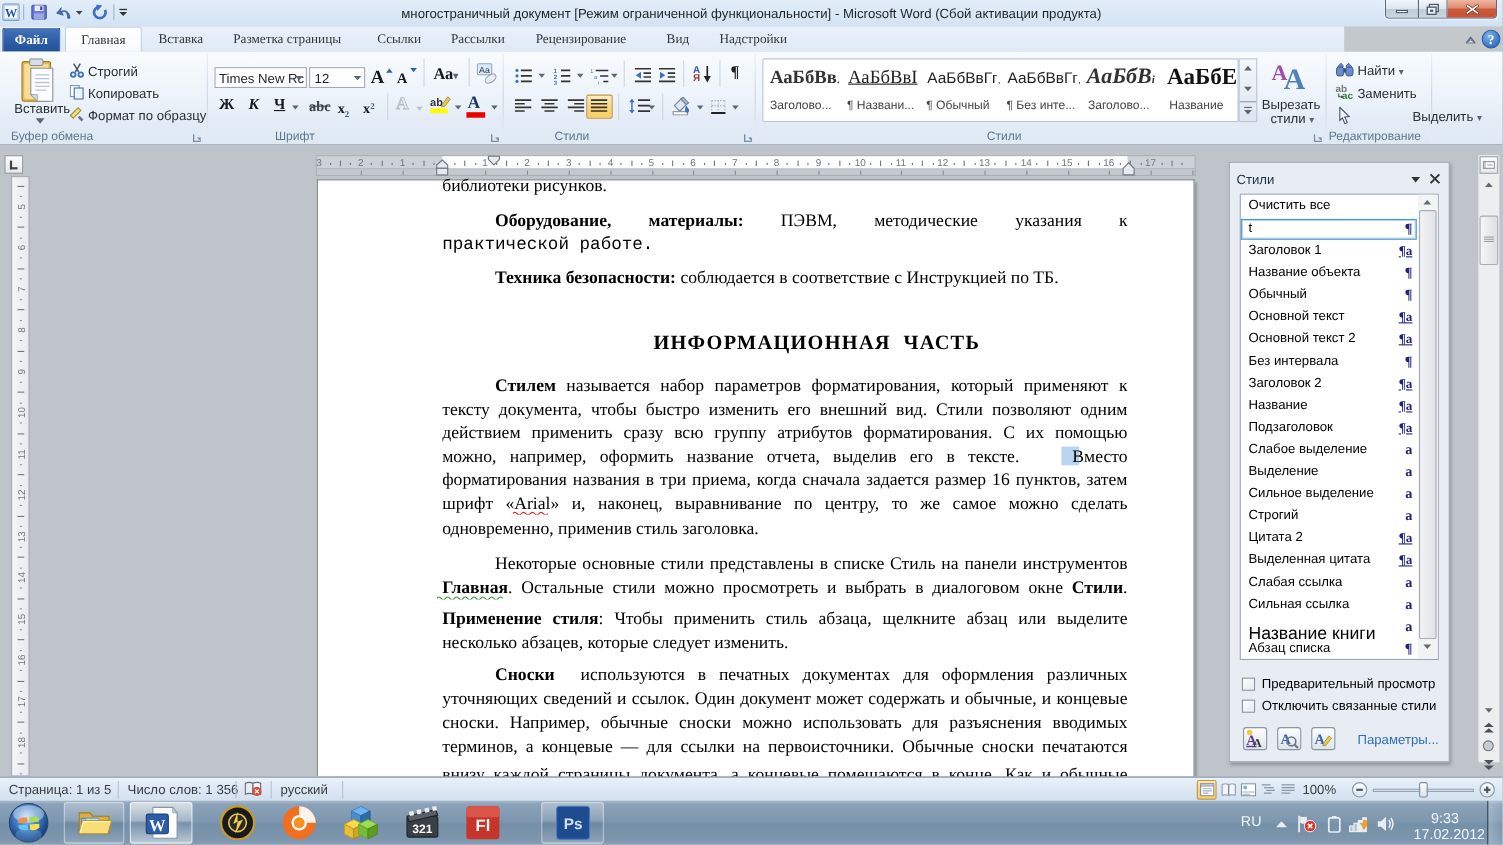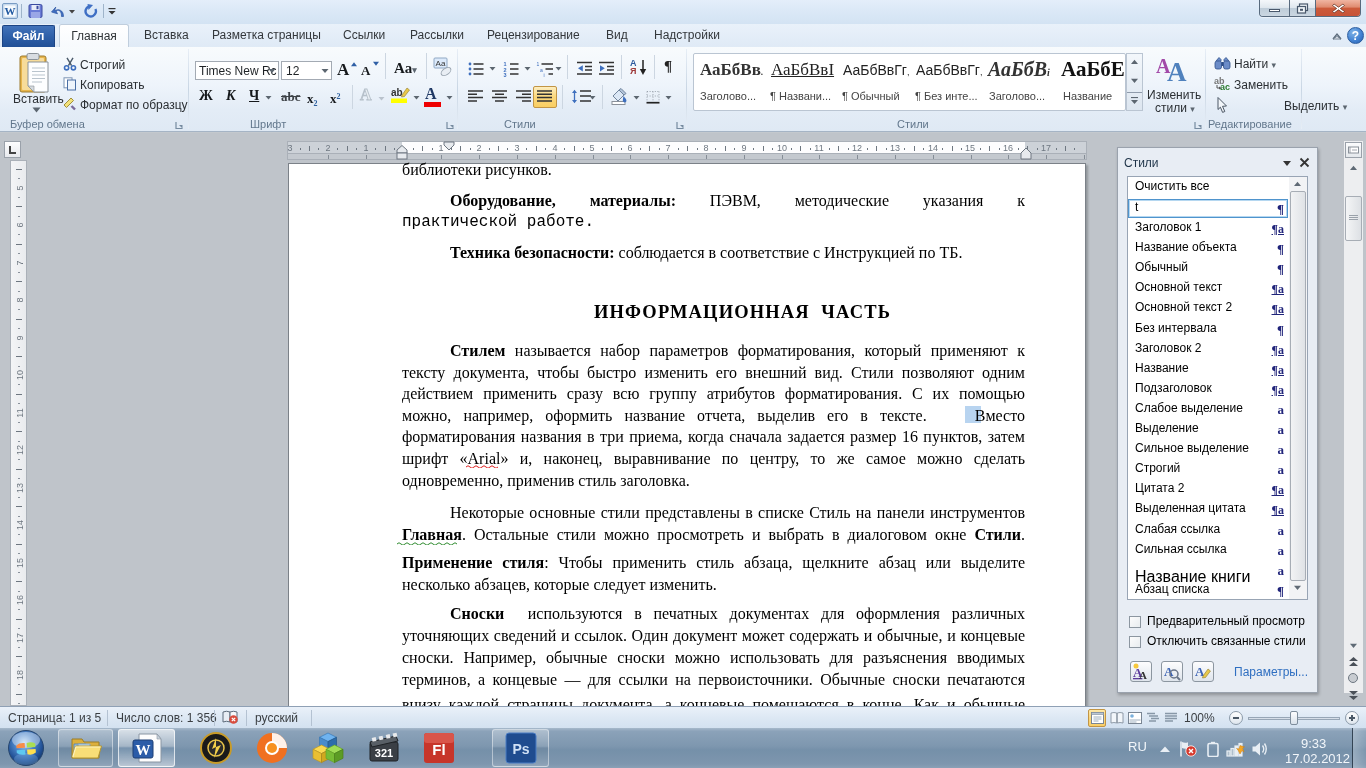--- a/index.html
+++ b/index.html
@@ -3,22 +3,23 @@
 <meta charset="utf-8">
 <style>
 * { margin:0; padding:0; box-sizing:border-box; }
 html,body { width:1366px; height:768px; overflow:hidden; }
 body { font-family:"Liberation Sans", sans-serif; position:relative; background:#c3c8cd; }
 .abs { position:absolute; }
 
 #titlebar { position:absolute; left:0; top:0; width:1366px; height:24px;
   background:linear-gradient(180deg,#e4eefa 0%,#dce9f7 40%,#d3e3f3 100%);
 }
-#tabrow { position:absolute; left:0; top:24px; width:1366px; height:23px;
+#tabrow { position:absolute; left:0; top:24px; width:1222px; height:23px;
   background:linear-gradient(180deg,#e9f1fa 0%,#dfeaf6 100%);
+  font-family:Liberation Serif, serif;
 }
 .tabtxt { position:absolute; top:4px; font-size:12px; color:#33373b; }
 
 #ribbon { position:absolute; left:0; top:47px; width:1366px; height:85px;
   background:linear-gradient(180deg,#f8fbfd 0%,#eef4fb 45%,#e3ecf6 75%,#dfe9f4 100%);
   border-bottom:1px solid #a5b4c5;
 }
 .gsep { position:absolute; top:2px; width:1px; height:80px; background:linear-gradient(180deg,#e7eef6,#c9d6e4 50%,#e7eef6); }
 .glabel { position:absolute; top:71px; font-size:11px; color:#62778c; }
 .btntxt { font-size:12px; color:#2b2f33; }
@@ -65,20 +66,21 @@
 
   <svg class="abs" style="left:83px;top:4px" width="15" height="14" viewBox="0 0 15 14">
     <path d="M5.5 2.6 A5.2 5.2 0 1 0 12.4 5" fill="none" stroke="#3f6fc4" stroke-width="2.4"></path>
     <path d="M4.5 0 L10 1 L5.5 6 Z" fill="#3f6fc4"></path>
   </svg>
   <div class="abs" style="left:103px;top:4px;width:1px;height:14px;background:#9fb4ca"></div>
   <svg class="abs" style="left:107px;top:6px" width="10" height="10" viewBox="0 0 10 10">
     <rect x="1.5" y="2" width="7" height="1.2" fill="#333"></rect>
       <path d="M1.5 5 L8.5 5 L5 8.5 Z" fill="#333"></path>
   </svg>
+  <div class="abs" style="left:0;top:5px;width:1366px;text-align:center;font-size:12px;color:#1f2326">многостраничный документ [Режим ограниченной функциональности]  -  Microsoft Word (Сбой активации продукта)</div>
 
   <div class="abs" style="left:1259px;top:0;width:102px;height:17px;border:1px solid #586a7e;border-top:none;border-radius:0 0 4px 4px;overflow:hidden;box-shadow:0 1px 1px rgba(255,255,255,0.5)">
     <div class="abs" style="left:0;top:0;width:29px;height:17px;background:linear-gradient(180deg,#f4f7fa 0%,#dfe7ee 45%,#bfcdd9 50%,#ccd8e2 100%)">
       <div class="abs" style="left:9px;top:9px;width:11px;height:3px;background:#fff;border:1px solid #49586b"></div>
     </div>
     <div class="abs" style="left:29px;top:0;width:1px;height:17px;background:#586a7e"></div>
     <div class="abs" style="left:30px;top:0;width:25px;height:17px;background:linear-gradient(180deg,#f4f7fa 0%,#dfe7ee 45%,#bfcdd9 50%,#ccd8e2 100%)">
       <svg class="abs" style="left:6px;top:3px" width="13" height="11" viewBox="0 0 13 11">
         <rect x="3.5" y="1" width="8" height="6.5" fill="#eef3f7" stroke="#49586b" stroke-width="1.2"></rect>
         <rect x="1.5" y="3.5" width="8" height="6.5" fill="#eef3f7" stroke="#49586b" stroke-width="1.2"></rect>
@@ -375,21 +377,21 @@
   <div class="abs" style="left:915px;top:43px;font-size:11px;color:#444">¶ Без инте...</div>
   <div class="abs" style="left:988px;top:11px;font-family:'Liberation Serif',serif;font-size:20px;font-style:italic;font-weight:bold;color:#333;white-space:nowrap">АаБбВ<span style="font-size:10px">і</span></div>
   <div class="abs" style="left:989px;top:43px;font-size:11px;color:#444">Заголово...</div>
   <div class="abs" style="left:1061px;top:10px;font-family:'Liberation Serif',serif;font-size:21px;font-weight:bold;color:#111;white-space:nowrap">АаБбЕ</div>
   <div class="abs" style="left:1063px;top:43px;font-size:11px;color:#444">Название</div>
 
   <svg class="abs" style="left:1156px;top:6px" width="32" height="31" viewBox="0 0 32 31">
     <text x="0" y="20" font-size="20" font-weight="bold" fill="#a249a8" font-family="'Liberation Serif',serif">A</text>
     <text x="11" y="28" font-size="27" font-weight="bold" fill="#4f81bd" font-family="'Liberation Serif',serif">A</text>
   </svg>
-  <div class="abs btntxt" style="left:1147px;top:41px">Изменить</div>
+  <div class="abs btntxt" style="left:1147px;top:41px">Вырезать</div>
   <div class="abs btntxt" style="left:1155px;top:54px">стили <span style="font-size:9px;color:#5c6670">▾</span></div>
   <div class="glabel" style="left:897px;width:80px">Стили</div>
   <svg class="abs" style="left:1194px;top:74px" width="9" height="9" viewBox="0 0 9 9">
       <path d="M1 1 L1 7.5 L7.5 7.5" fill="none" stroke="#768ba0" stroke-width="1.2"></path>
       <path d="M4 4 L7.5 4 L7.5 7.5 Z" fill="#768ba0"></path>
     </svg>
 
   <svg class="abs" style="left:1214px;top:9px" width="17" height="14" viewBox="0 0 17 14">
     <path d="M2 5 L5 1.5 L7 3.5 L7 5 M15 5 L12 1.5 L10 3.5 L10 5" fill="#6b8cc8" stroke="#2d4f8a" stroke-width="0.8"></path>
     <rect x="1" y="5" width="6.5" height="8" rx="2" fill="#6b8cc8" stroke="#2d4f8a" stroke-width="0.8"></rect>

